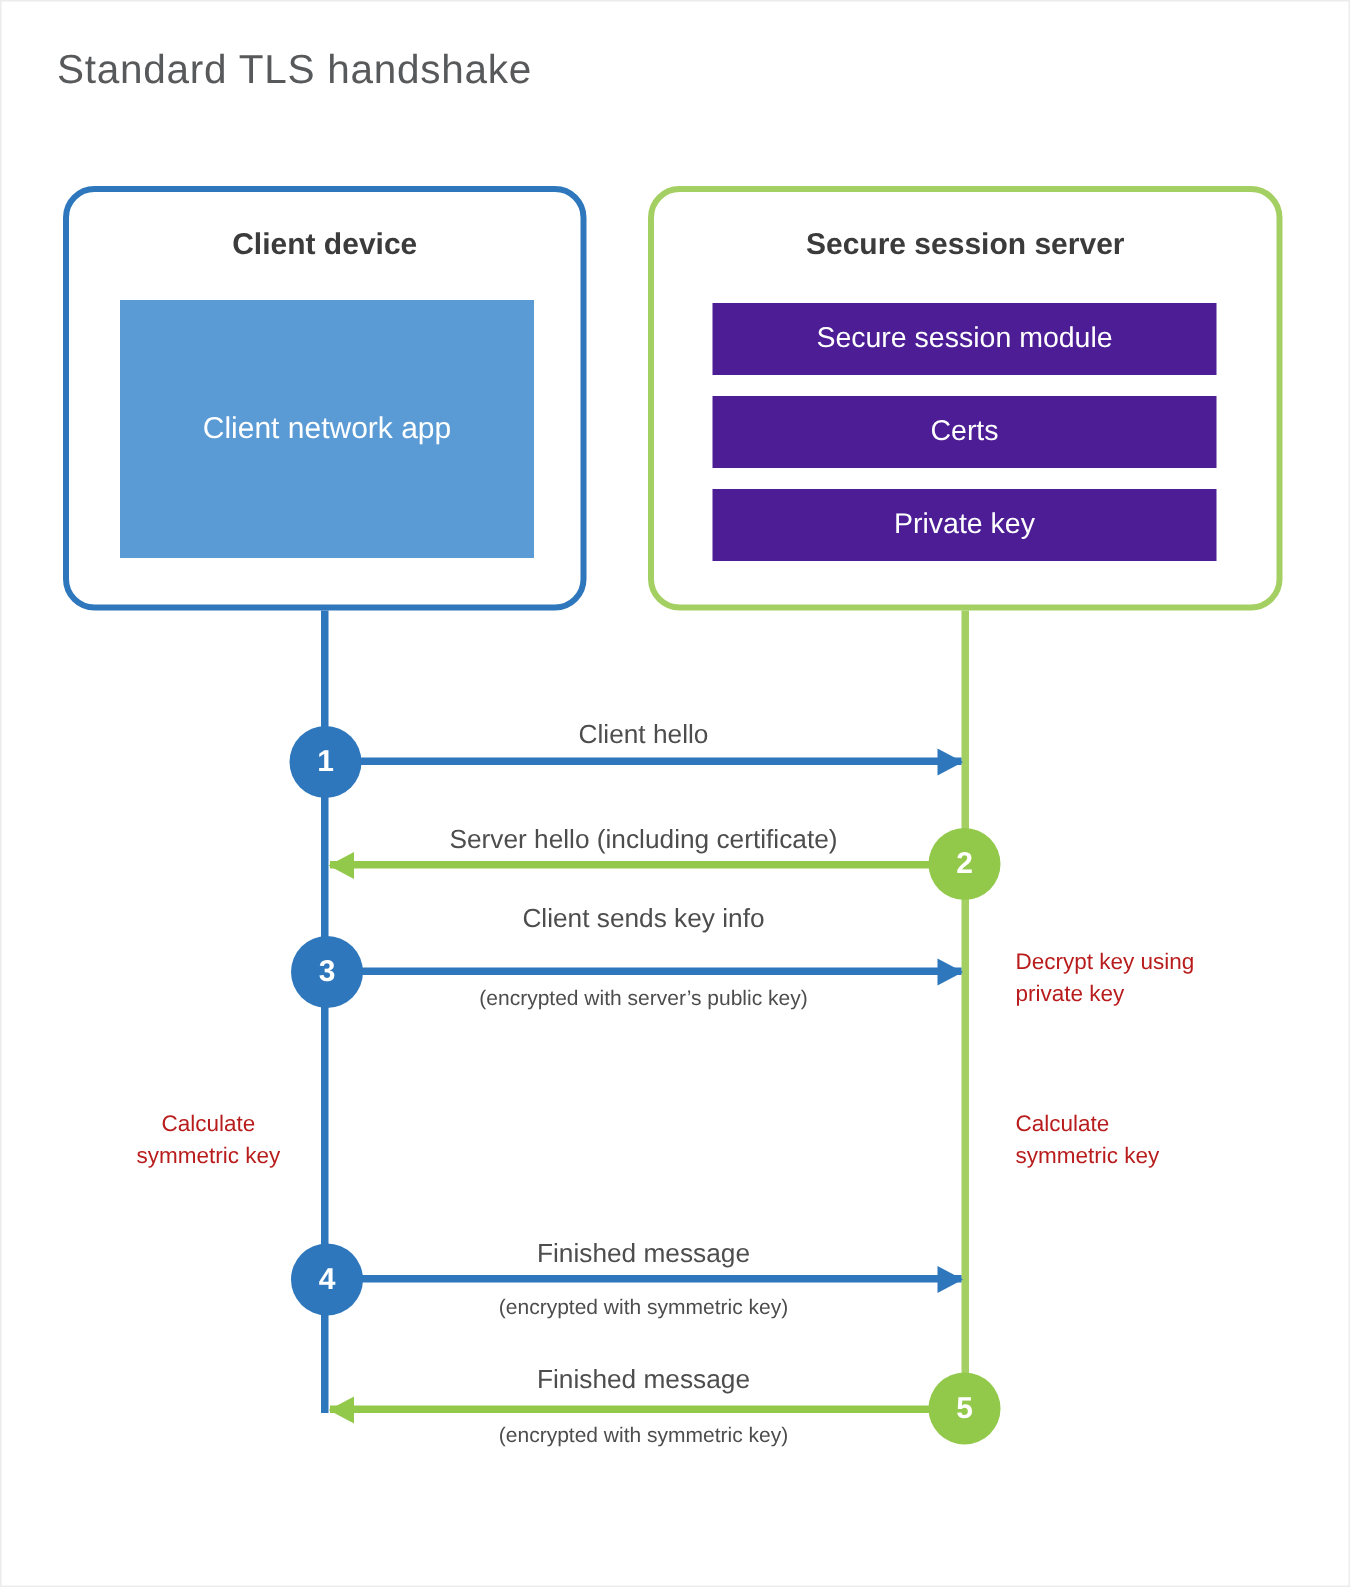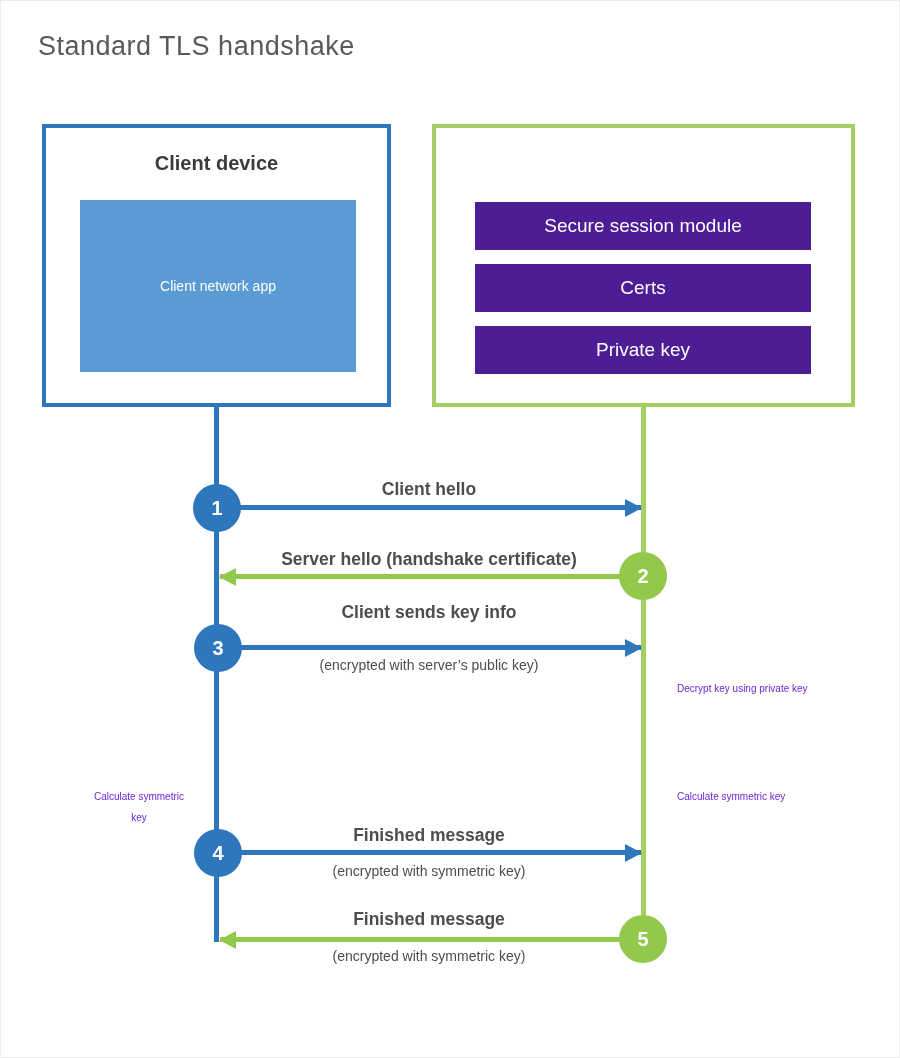--- a/index.html
+++ b/index.html
@@ -25,20 +25,21 @@
     font-weight: 300;
     color: #58595b;
     letter-spacing: 0.5px;
   }
   
   .actor-box {
     position: absolute;
     top: 123px;
     height: 283px;
     background: #ffffff;
+    border-radius: 21px;
   }
   .client-box {
     left: 41px; width: 349px;
     border: 4px solid #2e77bd;
   }
   .server-box {
     left: 431px; width: 423px;
     border: 4px solid #a4cf62;
   }
   .actor-title {
@@ -54,21 +55,21 @@
     left: 34px; top: 72px;
     width: 276px; height: 172px;
     background: #5b9bd5;
     display: flex;
     align-items: center;
     justify-content: center;
     text-align: center;
   }
   .app-box span {
     color: #ffffff;
-    font-size: 14px;
+    font-size: 20px;
     line-height: 27px;
     max-width: 180px;
   }
   .module-bar {
     position: absolute;
     left: 39px;
     width: 336px; height: 48px;
     background: #4c1d95;
     display: flex;
     align-items: center;
@@ -116,71 +117,70 @@
   }
   .step-circle.blue  { background: #2e77bd; }
   .step-circle.green { background: #93c94b; }
   
   .msg-label {
     position: absolute;
     left: 216px; width: 424px;
     text-align: center;
     font-size: 17.5px;
     color: #4d4d4d;
-    font-weight: bold;
   }
   .msg-sub {
     position: absolute;
     left: 216px; width: 424px;
     text-align: center;
     font-size: 14px;
     color: #4d4d4d;
   }
   
   .side-note {
     position: absolute;
-    font-size: 10px;
+    font-size: 15px;
     line-height: 21px;
-    color: #6d28d9;
-    margin-top: 47px;
+    color: #b91c1c;
   }
   .note-decrypt      { left: 676px; top: 630px; width: 140px; text-align: left; }
   .note-calc-right   { left: 676px; top: 738px; width: 120px; text-align: left; }
   .note-calc-left    { left: 89px;  top: 738px; width: 98px;  text-align: center; }
 </style>
 </head>
 <body>
 
 <div class="canvas">
 
   <div class="diagram-title">Standard TLS handshake</div>
 
   <div class="actor-box client-box">
     <div class="actor-title">Client device</div>
     <div class="app-box">
       <span>Client network app</span>
     </div>
   </div>
 
   <div class="actor-box server-box">
+    <div class="actor-title">Secure session server</div>
     <div class="module-bar m0">Secure session module</div>
     <div class="module-bar m2">Private key</div>
     <div class="module-bar m1">Certs</div>
   </div>
 
   <div class="lifeline client"></div>
   <div class="lifeline server"></div>
 
   <div class="msg-label" style="top:478px">Client hello</div>
   <div class="arrow blue to-right" style="left:216px; top:504px; width:424px">
     <span class="head"></span>
   </div>
   <div class="step-circle blue" style="left:192px; top:483px">1</div>
 
-  <div class="msg-label" style="top:548px">Server hello (handshake certificate)</div>
+  <div class="msg-label" style="top:548px">Server hello (including certificate)</div>
   <div class="arrow green to-left" style="left:219px; top:573px; width:421px">
     <span class="head"></span>
   </div>
   <div class="step-circle green" style="left:618px; top:551px">2</div>
 
   <div class="msg-label" style="top:601px">Client sends key info</div>
   <div class="arrow blue to-right" style="left:218px; top:644px; width:422px">
     <span class="head"></span>
   </div>
   <div class="msg-sub" style="top:656px">(encrypted with server’s public key)</div>

